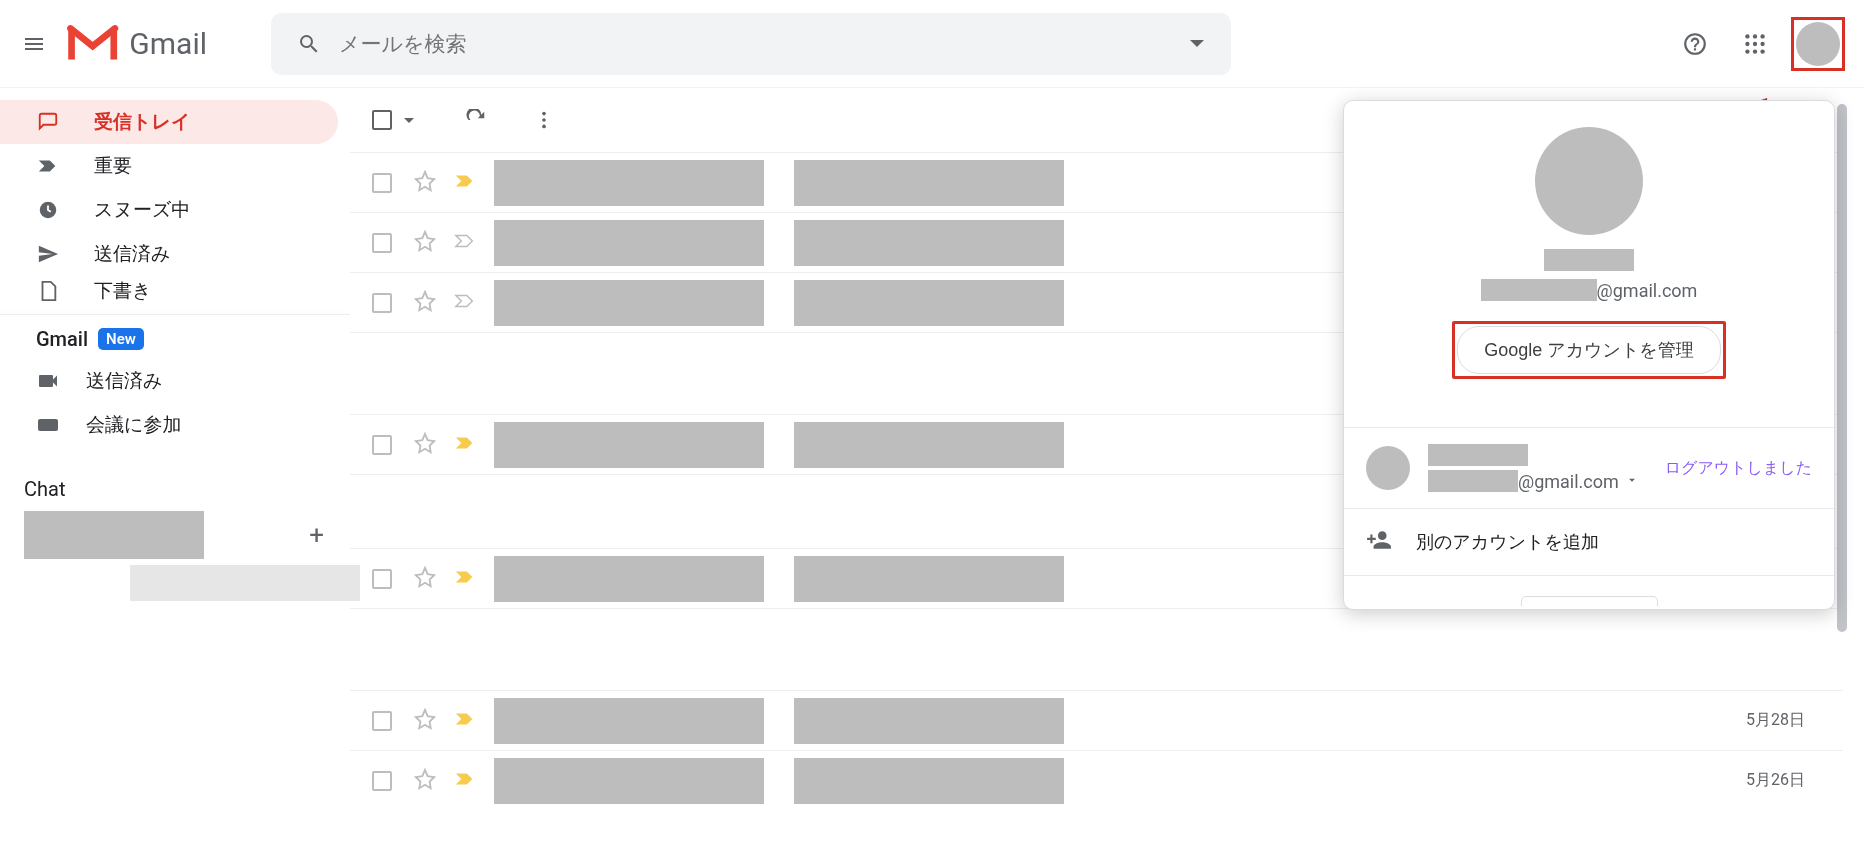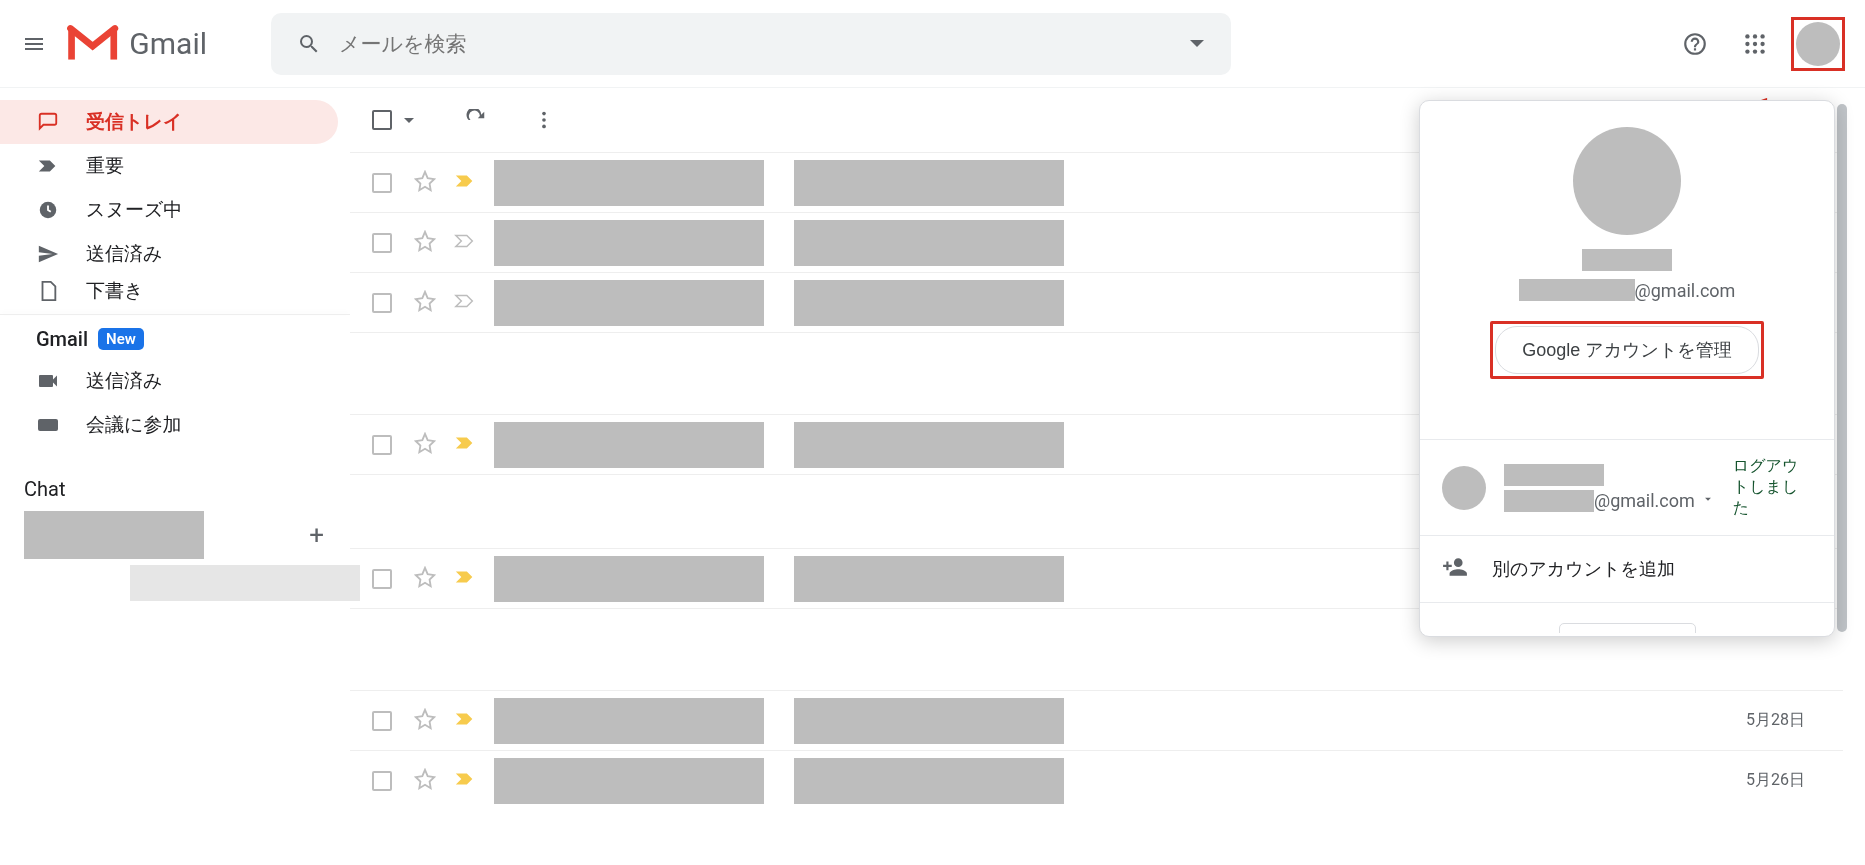--- a/index.html
+++ b/index.html
@@ -67,21 +67,21 @@
     border: none;
     background: #fff;
     box-shadow: 0 1px 3px rgba(0,0,0,.2), 0 2px 6px rgba(0,0,0,.1);
     display: flex; align-items: center; gap: 18px;
     padding-left: 20px;
     font-size: 19px; color: #3c4043;
     cursor: pointer;
   }
   .compose .plus svg{width:32px;height:32px;}
   .nav-item {
-    display:flex;align-items:center;gap:26px;
+    display:flex;align-items:center;gap:34px;
     height:44px;padding-left:36px;
     border-radius: 0 22px 22px 0;
     margin-right:12px;
     font-size:19px;color:#202124;
     cursor:pointer;
   }
   .nav-item.active{background:#fce8e6;color:#d93025;font-weight:600;}
   .nav-item .nicon{width:24px;height:24px;display:flex;align-items:center;justify-content:center;}
   .nav-item .nicon svg{width:22px;height:22px;fill:currentColor;}
   .nav-item .nicon.gray svg{fill:#5f6368;}
@@ -119,48 +119,48 @@
   .rsender{margin-left:18px;width:270px;height:46px;background:#bdbdbd;flex-shrink:0;}
   .rsubject{margin-left:30px;width:270px;height:46px;background:#bdbdbd;flex-shrink:0;}
   .rdate{margin-left:auto;margin-right:38px;font-size:16px;color:#5f6368;}
 
   .gap-row{height:82px;border-top:1px solid #eee;}
   .gap-row2{height:74px;border-top:1px solid #eee;}
 
   
   .popover{
     position:absolute; top:100px; right:30px;
-    width:416px; background:#fff;
+    width:492px; background:#fff;
     border-radius:10px;
     box-shadow:0 4px 20px rgba(0,0,0,.2);
     border:1px solid #dadce0;
     z-index:50;
     padding-bottom:3px;
   }
   .pop-inner{padding:26px 0 0 0;}
   .big-avatar{width:108px;height:108px;border-radius:50%;background:#bdbdbd;margin:0 auto 14px;}
   .name-redact{width:90px;height:22px;background:#bdbdbd;margin:0 auto 8px;}
   .email-line{display:flex;align-items:center;justify-content:center;gap:0;margin-bottom:20px;}
   .email-redact{width:116px;height:22px;background:#bdbdbd;}
   .email-domain{font-size:18px;color:#5f6368;}
   .manage-btn{
     display:block;margin:0 auto 24px;
     border:1px solid #dadce0;border-radius:22px;
     padding:11px 26px;font-size:18px;background:#fff;cursor:pointer;
     color:#3c4043;
   }
-  .manage-box{border:3px solid #d93025;padding:2px;display:inline-block;border-radius:2px;margin:0 auto 36px;}
+  .manage-box{border:3px solid #d93025;padding:2px;display:inline-block;border-radius:2px;margin:0 auto 24px;}
   .manage-wrap{text-align:center;}
   .pop-divider{height:1px;background:#e8eaed;}
   .acct-row{display:flex;align-items:center;padding:16px 22px;gap:18px;cursor:pointer;}
   .small-avatar{width:44px;height:44px;border-radius:50%;background:#bdbdbd;flex-shrink:0;}
   .acct-info{flex:1;}
   .acct-name-redact{width:100px;height:22px;background:#bdbdbd;margin-bottom:4px;}
   .acct-email{display:flex;align-items:center;}
-  .acct-status{font-size:16px;color:#14532d;}
+  .acct-status{font-size:16px;color:#8b5cf6;}
   .add-acct{display:flex;align-items:center;padding:18px 22px;gap:24px;cursor:pointer;font-size:18px;}
   .add-acct .aicon svg{width:26px;height:26px;fill:#5f6368;}
   .logout-wrap{text-align:center;padding:20px 0 0px;}
   .logout-btn{border:1px solid #dadce0;background:#fff;padding:10px 24px;font-size:17px;border-radius:5px;cursor:pointer;}
 
   
   .callout{position:absolute;color:#d93025;font-size:22px;font-weight:700;}
   .c1{top:94px;right:94px;}
   .c2{top:348px;right:420px;}
 

